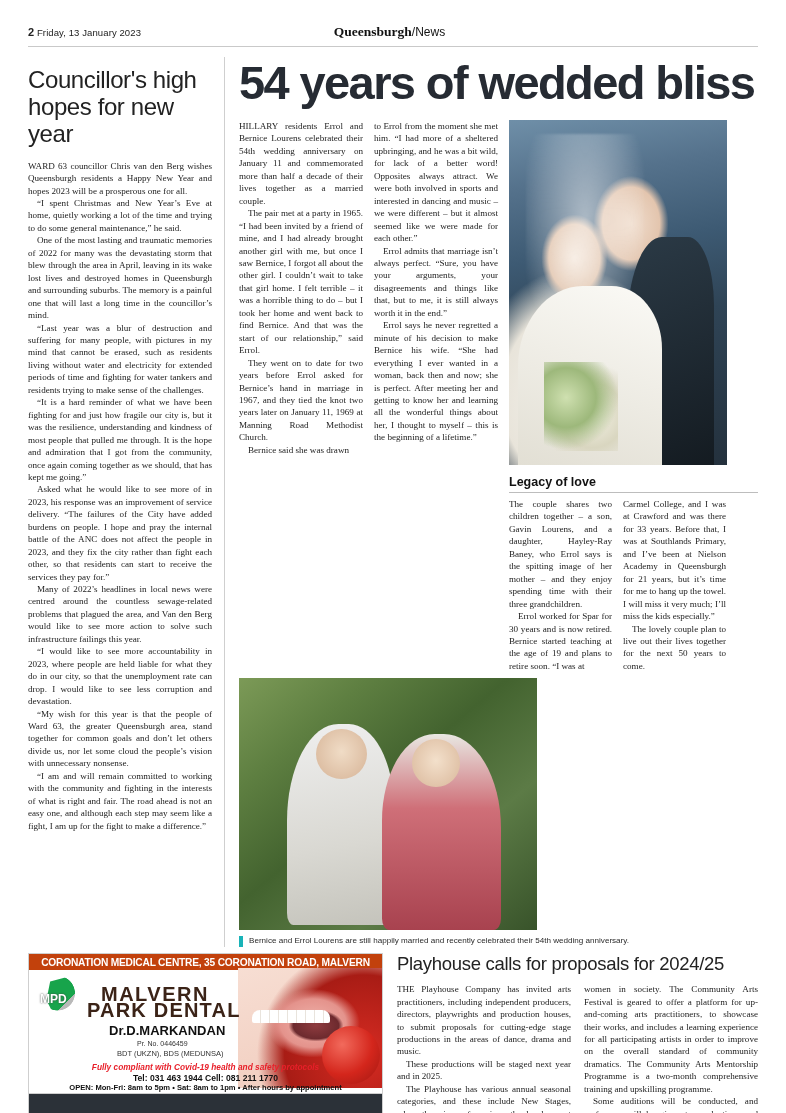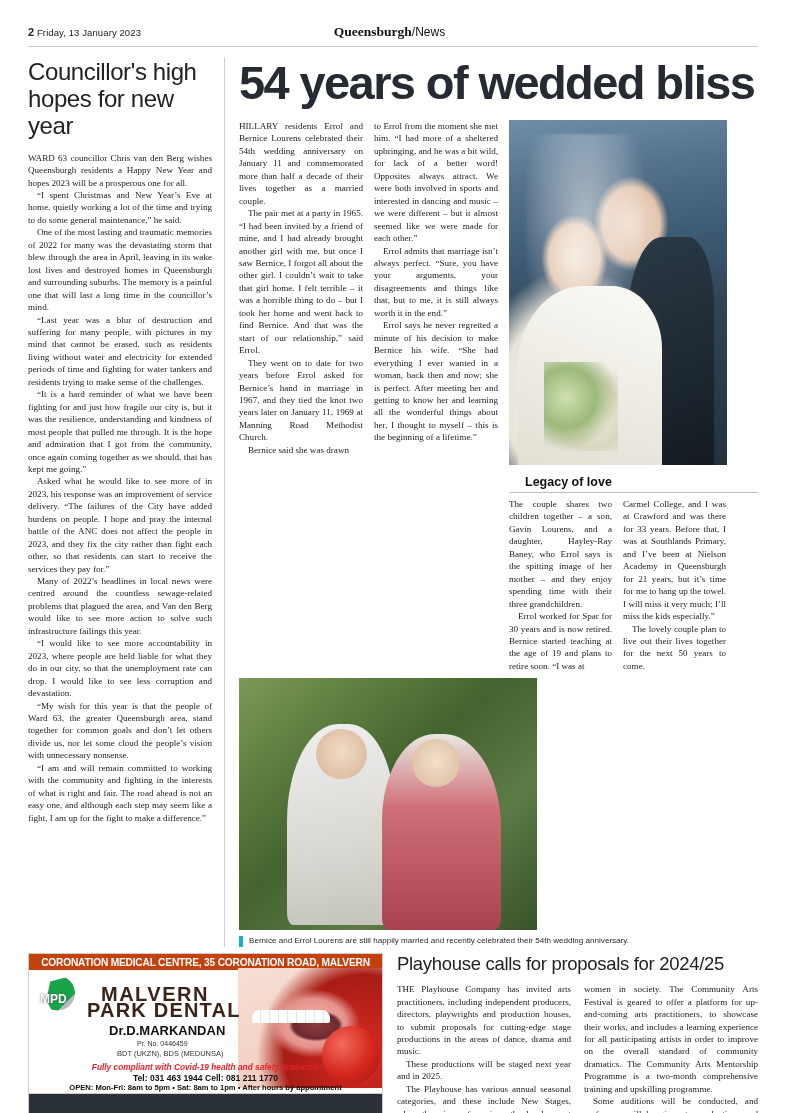--- a/index.html
+++ b/index.html
@@ -27,21 +27,21 @@
   .left-col { width:196px; padding-right:12px; }
   .vline { width:1px; background:#cfcfcf; margin:0 0 0 0; align-self:stretch; }
   .right-col { flex:1; padding-left:14px; }
 
   
   h1.lead-head {
     font-family:"Liberation Sans", sans-serif;
     font-weight:400;
     font-size:24px;
     line-height:1.12;
-    margin:2px 0 12px 0;
+    margin:10px 0 12px 0;
     color:#222;
     letter-spacing:-0.4px;
   }
   h1.main-head {
     font-family:"Liberation Sans", sans-serif;
     font-weight:700;
     font-size:47px;
     line-height:1.0;
     letter-spacing:-1.6px;
     margin:2px 0 14px 0;
@@ -96,21 +96,21 @@
     font-size:8.1px; line-height:1.34; color:#2b2b2b;
     padding-top:5px;
   }
   .cap-with-bar { display:flex; gap:6px; padding-top:6px; }
   .cap-bar { width:4px; background:#19b3b8; flex:0 0 4px; }
 
   
   h2.sub-head {
     font-family:"Liberation Sans", sans-serif;
     font-weight:700; font-size:12.5px; color:#111;
-    margin:10px 0 3px 16px;
+    margin:10px 0 3px 0;
   }
   .sub-rule { border-bottom:1px solid #bdbdbd; margin-bottom:5px; }
   .legacy-cols { display:flex; gap:11px; }
   .legacy-col { width:103px; }
 
   
   h2.play-head {
     font-family:"Liberation Sans", sans-serif;
     font-weight:400; font-size:18.5px; color:#222;
     letter-spacing:-0.3px; margin:0 0 8px 0;

